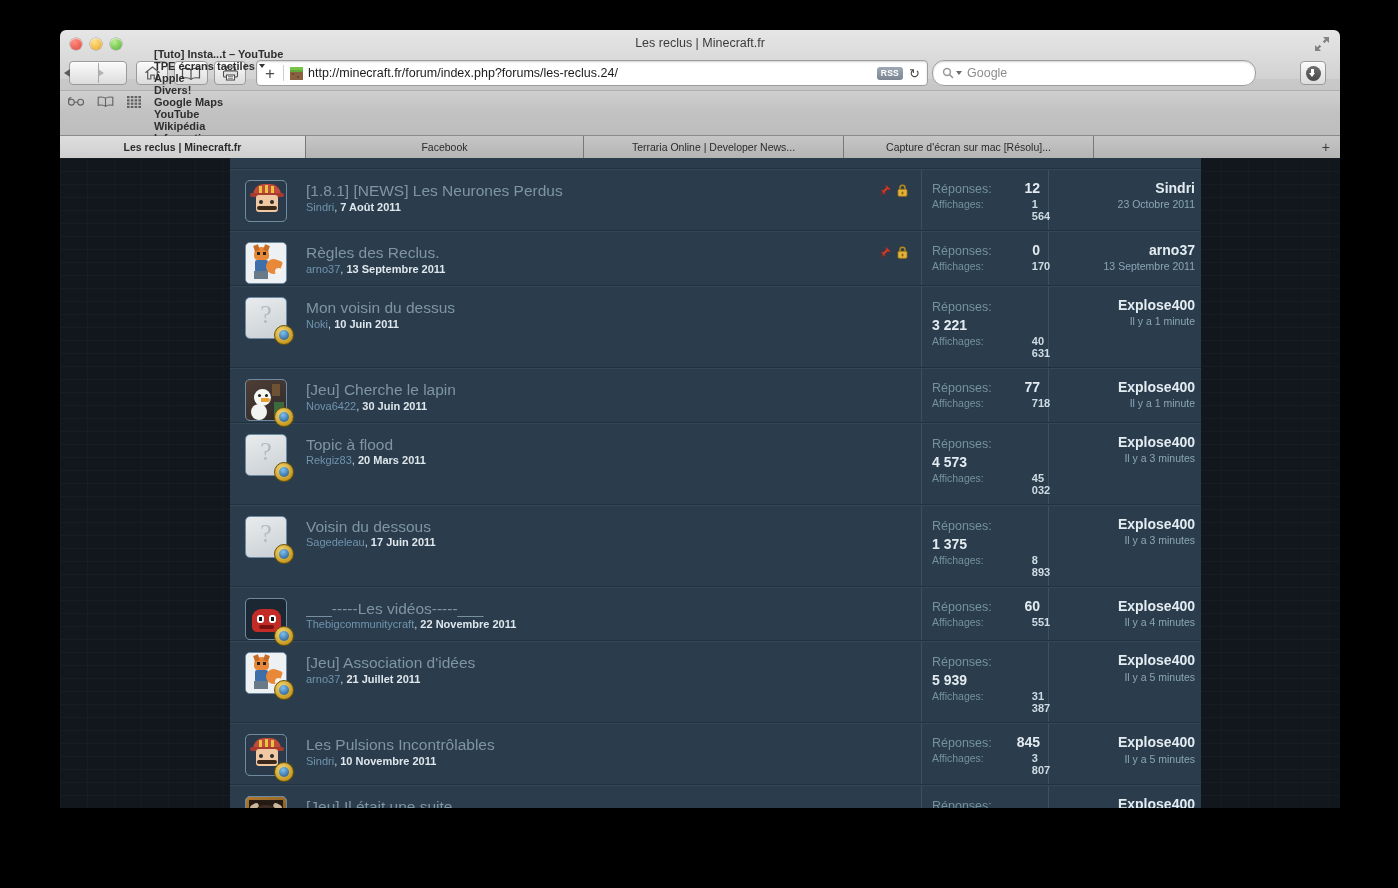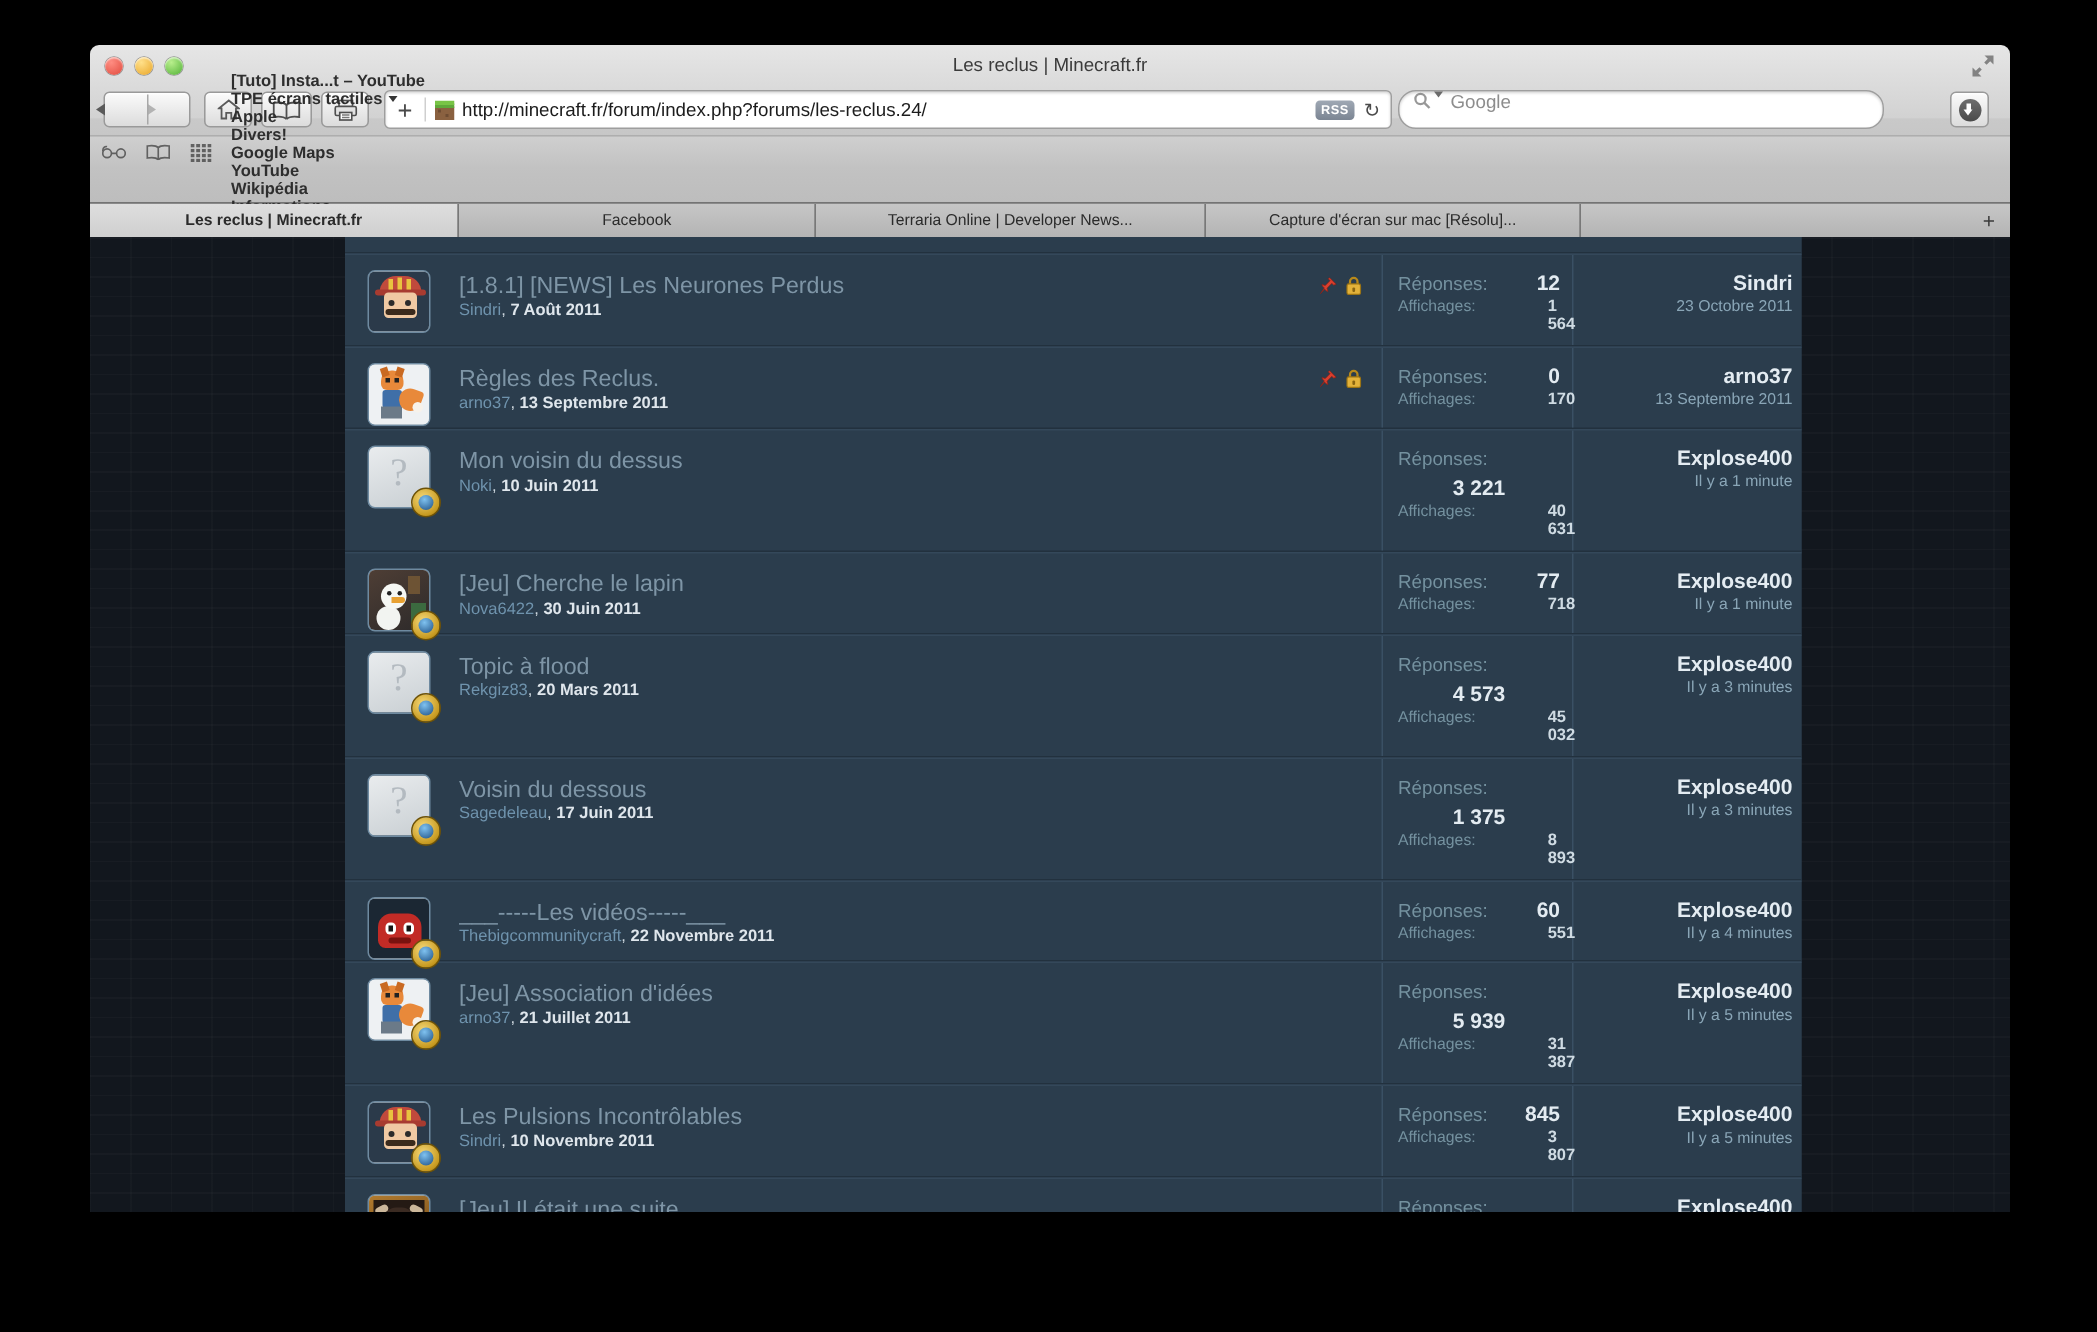--- a/index.html
+++ b/index.html
@@ -50,21 +50,21 @@
   #plus-btn{width:26px;text-align:center;font-size:17px;color:#4a4a4a;line-height:1;}
   #url-sep{width:1px;height:16px;background:#cfcfcf;}
   #favicon{width:13px;height:13px;margin:0 5px 0 6px;position:relative;flex:0 0 auto;}
   #url-text{font-size:12.5px;color:#1c1c1c;white-space:nowrap;overflow:hidden;flex:1;}
   #rss-badge{font-size:8.5px;color:#fff;background:linear-gradient(180deg,#9fa8b4,#7b8593);
              border-radius:3px;padding:1px 4px 2px;margin-right:6px;font-weight:bold;letter-spacing:.3px;}
   #reload-icon{margin-right:7px;font-size:13px;color:#4a4a4a;}
 
   #searchbar{position:absolute;left:872px;top:2px;width:322px;height:24px;
              background:#fff;border:1px solid #9e9e9e;border-radius:12px;
-             display:flex;box-shadow:inset 0 1px 2px rgba(0,0,0,.18);}
+             display:flex;align-items:center;box-shadow:inset 0 1px 2px rgba(0,0,0,.18);}
   #search-icon{margin:0 2px 0 9px;opacity:.62;}
   #search-caret{width:0;height:0;border-left:3px solid transparent;border-right:3px solid transparent;
                 border-top:4px solid #6b6b6b;margin-right:5px;}
   #search-placeholder{font-size:12.5px;color:#8d8d8d;}
   #btn-download{left:1240px;width:24px;}
   #dl-glyph{width:15px;height:15px;border-radius:50%;
             background:linear-gradient(180deg,#6e6e6e,#4a4a4a);position:relative;}
   #dl-glyph:after{content:"";position:absolute;left:5.5px;top:3px;width:3px;height:5px;background:#fff;}
   #dl-glyph:before{content:"";position:absolute;left:3.5px;top:7px;width:0;height:0;
                    border-left:3.5px solid transparent;border-right:3.5px solid transparent;border-top:4px solid #fff;}
@@ -132,21 +132,21 @@
   .col-flags.empty{width:56px;}
 
   .col-stats{width:128px;flex:0 0 128px;padding:10px 8px 8px 10px;box-sizing:border-box;
              border-left:1px solid #3a5064;border-right:1px solid #3a5064;}
   .stat-row{display:flex;justify-content:space-between;align-items:baseline;}
   .stat-row.wrap{display:block;}
   .s-lbl{font-size:12.5px;color:#74919f;}
   .s-lbl.small{font-size:10.5px;}
   .s-val{font-size:14px;color:#e3ebf1;font-weight:bold;}
   .s-val.small{font-size:11px;color:#cfdbe3;font-weight:bold;margin-left:48px;}
-  .stat-row.wrap .s-val{display:block;text-align:center;margin-top:2px;}
+  .stat-row.wrap .s-val{display:block;text-align:left;margin-top:2px;}
   .stat-row.views{margin-top:2px;}
 
   .col-last{width:152px;flex:0 0 152px;padding:10px 6px 8px 6px;box-sizing:border-box;
             text-align:right;}
   .l-user{font-size:14px;color:#e4ecf2;font-weight:bold;line-height:1.15;}
   .l-time{font-size:10.5px;color:#8aa6b7;margin-top:2px;}
 
   
   svg.ico{display:block;}
 
@@ -303,21 +303,21 @@
               <span class="caret"></span>
             </span>
           </span>
     </div>
   </div>
 
   <div id="tabbar">
         <div class="tab active" style="width: 246px;">
           <span>Les reclus | Minecraft.fr</span>
         </div>
-        <div class="tab" style="width: 238px;">
+        <div class="tab" style="width: 278px;">
           <span>Facebook</span>
         </div>
         <div class="tab" style="width: 260px;">
           <span>Terraria Online | Developer News...</span>
         </div>
         <div class="tab" style="width: 250px;">
           <span>Capture d'écran sur mac [Résolu]...</span>
         </div>
         <div id="tab-new">+</div>
       </div>

